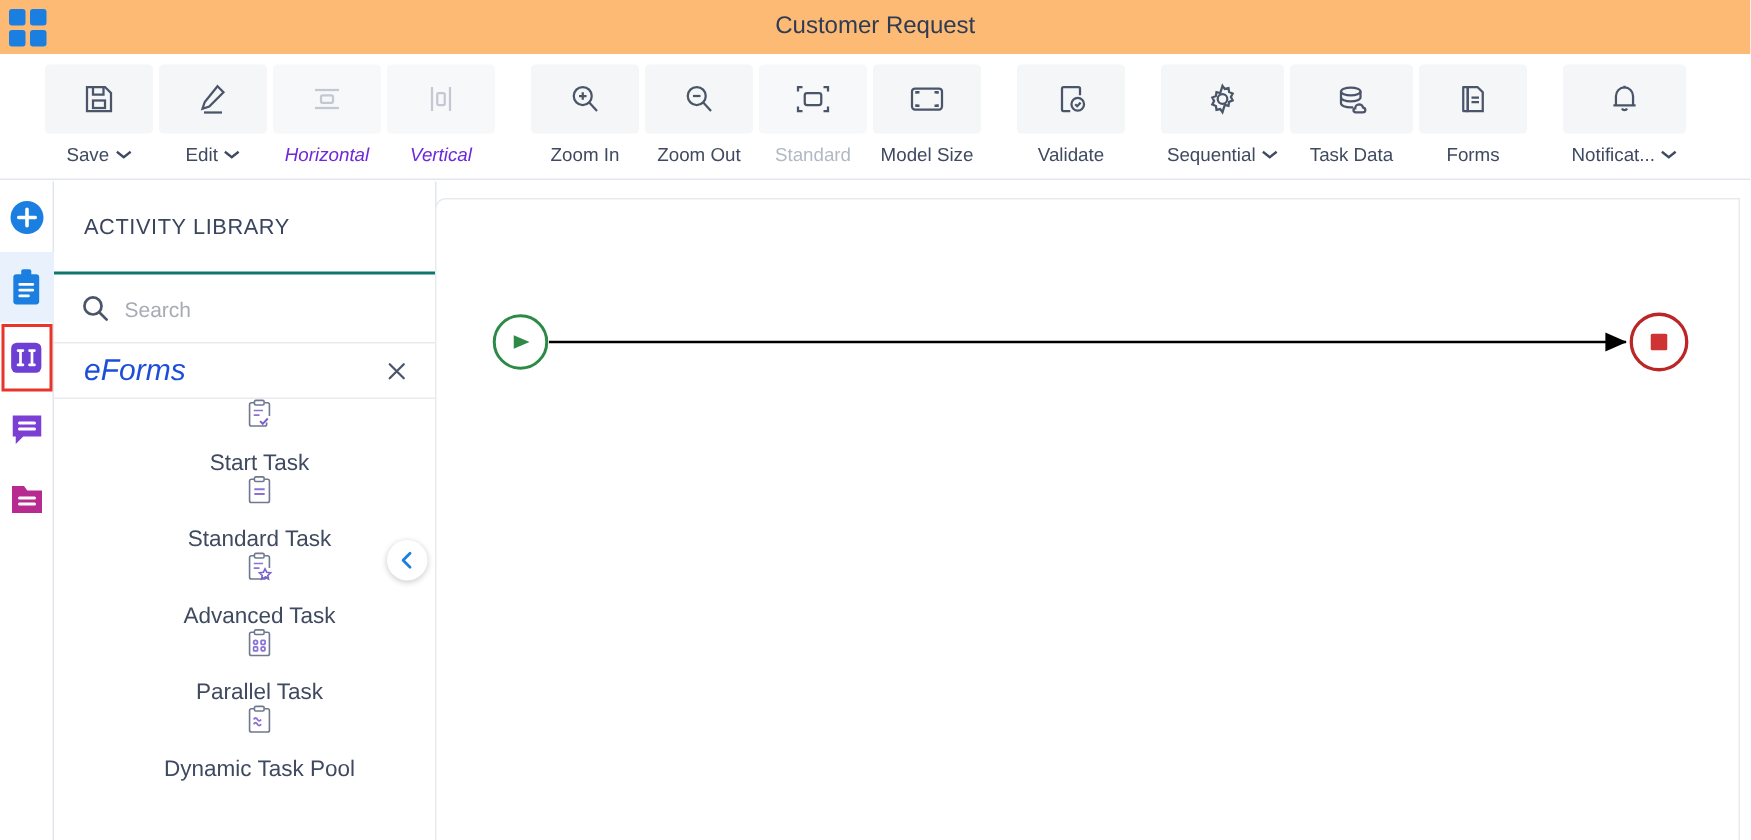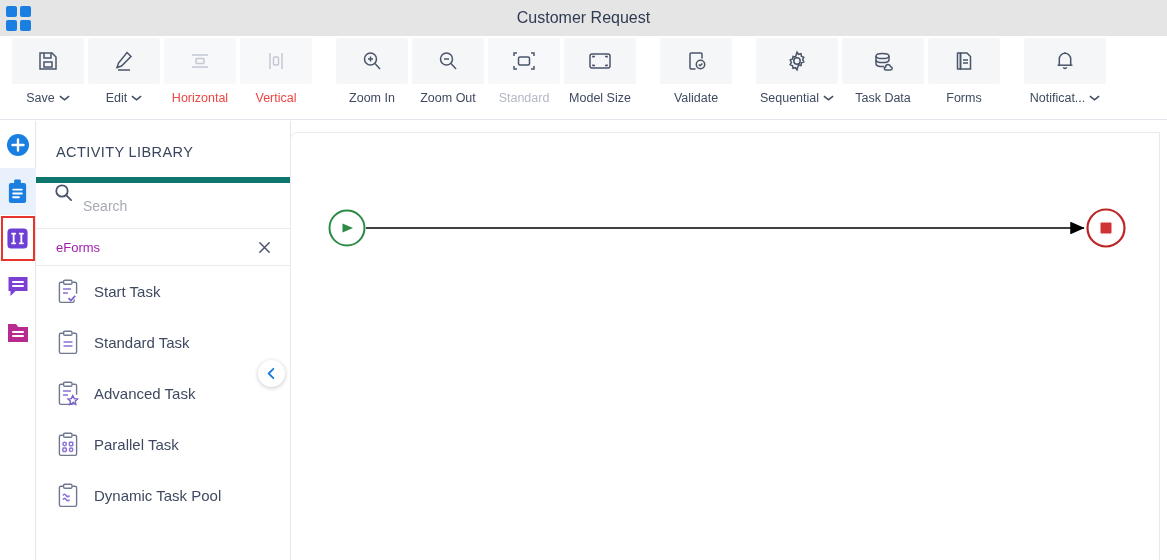--- a/index.html
+++ b/index.html
@@ -7,62 +7,62 @@
     width: 1167px; height: 560px;
     font-family: "Liberation Sans", sans-serif;
     background: #ffffff;
     overflow: hidden;
   }
   #app { position: relative; width: 1167px; height: 560px; background: #fff; }
 
   
   .titlebar {
     position: absolute; left: 0; top: 0; width: 1167px; height: 36px;
-    background: #e5e5e5;
+    background: #fdba74;
     display: flex; align-items: center;
   }
   .apps-btn {
     width: 36px; height: 36px; display: flex; align-items: center; justify-content: center;
     cursor: pointer;
   }
   .apps-grid { display: grid; grid-template-columns: 11px 11px; grid-template-rows: 11px 11px; gap: 3px; }
   .apps-grid i { display:block; width: 11px; height: 11px; background: #1a7fe0; border-radius: 2px; }
   .title-text {
     position: absolute; left: 0; top: 0; width: 1167px; height: 36px;
     line-height: 36px; text-align: center;
     font-size: 16px; color: #2f3b52; font-weight: 400;
     pointer-events: none;
   }
 
   
   .toolbar {
     position: absolute; left: 0; top: 36px; width: 1167px; height: 84px;
     background: #ffffff;
     border-bottom: 1px solid #e3e6ec;
-    display: flex; align-items: flex-start; padding-left: 10px;
+    display: flex; align-items: flex-end; padding-left: 28px;
   }
   .tb-sep { width: 20px; }
   .tb-item {
     width: 76px; height: 78px;
     display: flex; flex-direction: column; align-items: center;
     cursor: pointer; position: relative;
     padding-top: 2px;
   }
   .tb-item .tb-iconbox {
     width: 72px; height: 46px; background: #f5f6f8; border-radius: 3px;
     display: flex; align-items: center; justify-content: center;
   }
   .tb-item.wide { width: 86px; }
   .tb-item.wide .tb-iconbox { width: 82px; }
   .tb-item .tb-label {
     margin-top: 7px; font-size: 12.5px; color: #3f4a60; white-space: nowrap;
     display: flex; align-items: center; gap: 4px;
   }
   .tb-item.disabled .tb-iconbox { background: #f7f8fa; }
-  .tb-item.disabled .tb-label { color: #ef4444; }
+  .tb-item.disabled .tb-label { color: #6d28d9; font-style: italic; }
   .tb-item.disabled svg { stroke: #c3c8d2; color: #c3c8d2; }
   .tb-item svg { stroke: #4a5569; }
   .chev { display: inline-block; }
   .chev svg { stroke: #3f4a60; }
 
   
   .rail {
     position: absolute; left: 0; top: 121px; width: 36px; height: 439px;
     background: #ffffff; border-right: 1px solid #e3e6ec;
     display: flex; flex-direction: column; align-items: center;
@@ -80,41 +80,42 @@
 
   
   .panel {
     position: absolute; left: 36px; top: 121px; width: 255px; height: 439px;
     background: #ffffff; border-right: 1px solid #e3e6ec;
     overflow: hidden;
   }
   .panel-title {
     height: 62px; line-height: 62px; padding-left: 20px;
     font-size: 14.5px; letter-spacing: 0.4px; color: #39455c; font-weight: 400;
-    border-bottom: 6px solid #0f766e;
+    border-bottom: 2px solid #0f766e;
   }
   .search-row {
-    height: 46px; display: flex; gap: 10px;
+    height: 46px; display: flex; align-items: center; gap: 10px;
     padding-left: 18px; border-bottom: 1px solid #e8eaee;
   }
   .search-row input {
     border: none; outline: none; font-size: 14px; color: #3f4a60;
     font-family: "Liberation Sans", sans-serif; width: 180px; background: transparent;
   }
   .search-row input::placeholder { color: #a6abb5; }
   .group-row {
     height: 37px; display: flex; align-items: center; justify-content: space-between;
     padding: 0 18px 0 20px; border-bottom: 1px solid #e8eaee;
   }
-  .group-row .g-name { font-size: 13px; color: #a21caf; }
+  .group-row .g-name { font-size: 20px; color: #1d4ed8; font-style: italic; }
   .group-row .g-close { cursor: pointer; display: flex; }
   .lib-list { }
   .lib-item {
     height: 51px; display: flex; align-items: center; gap: 14px; padding-left: 20px;
     cursor: pointer;
+    flex-direction: column;
   }
   .lib-item .li-label { font-size: 15px; color: #3f4a60; }
 
   
   .collapse-handle {
     position: absolute; left: 258px; top: 360px; width: 27px; height: 27px;
     background: #ffffff; border-radius: 50%;
     box-shadow: 0 1px 4px rgba(0,0,0,0.22);
     display: flex; align-items: center; justify-content: center;
     cursor: pointer; z-index: 5;

